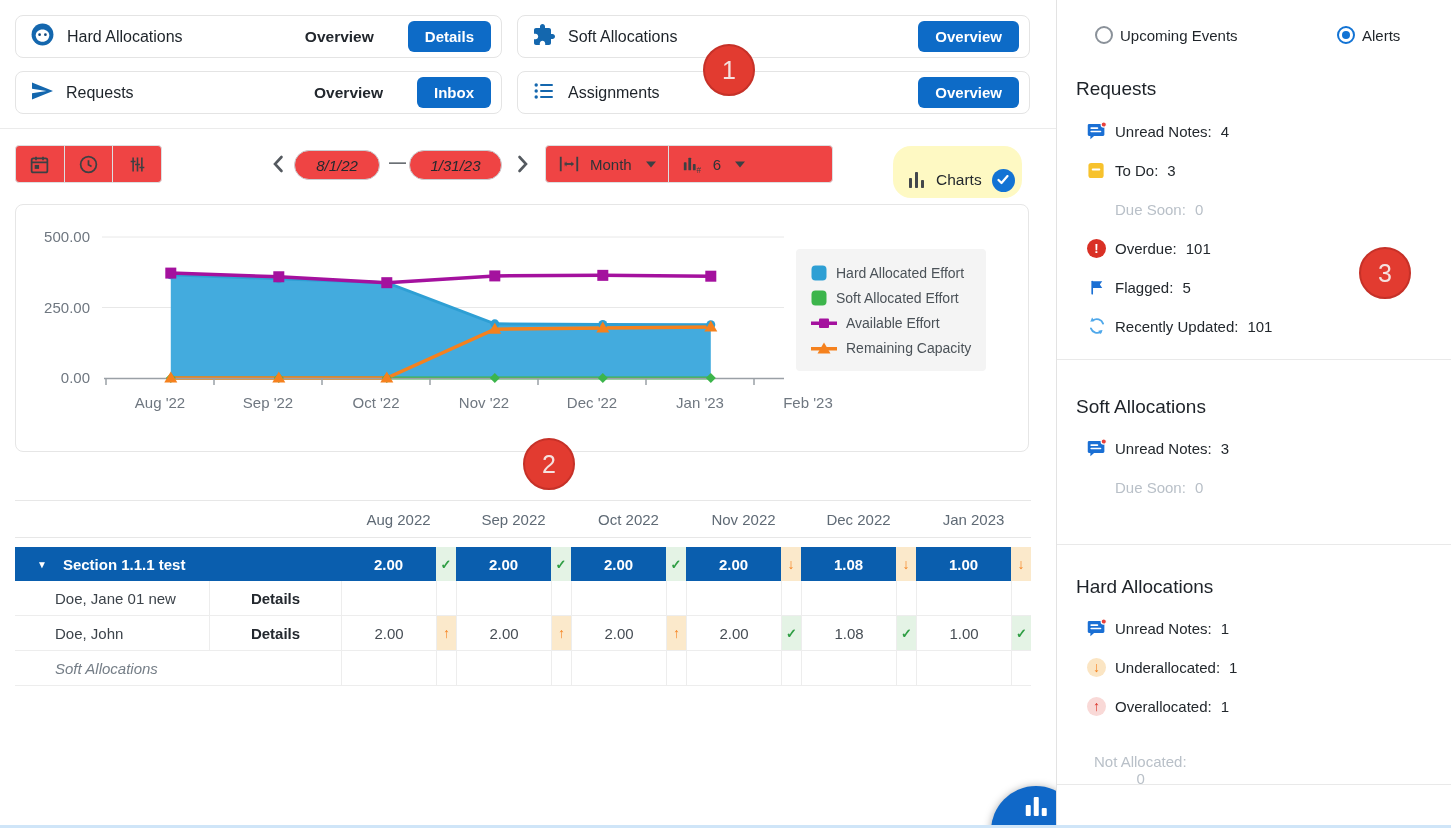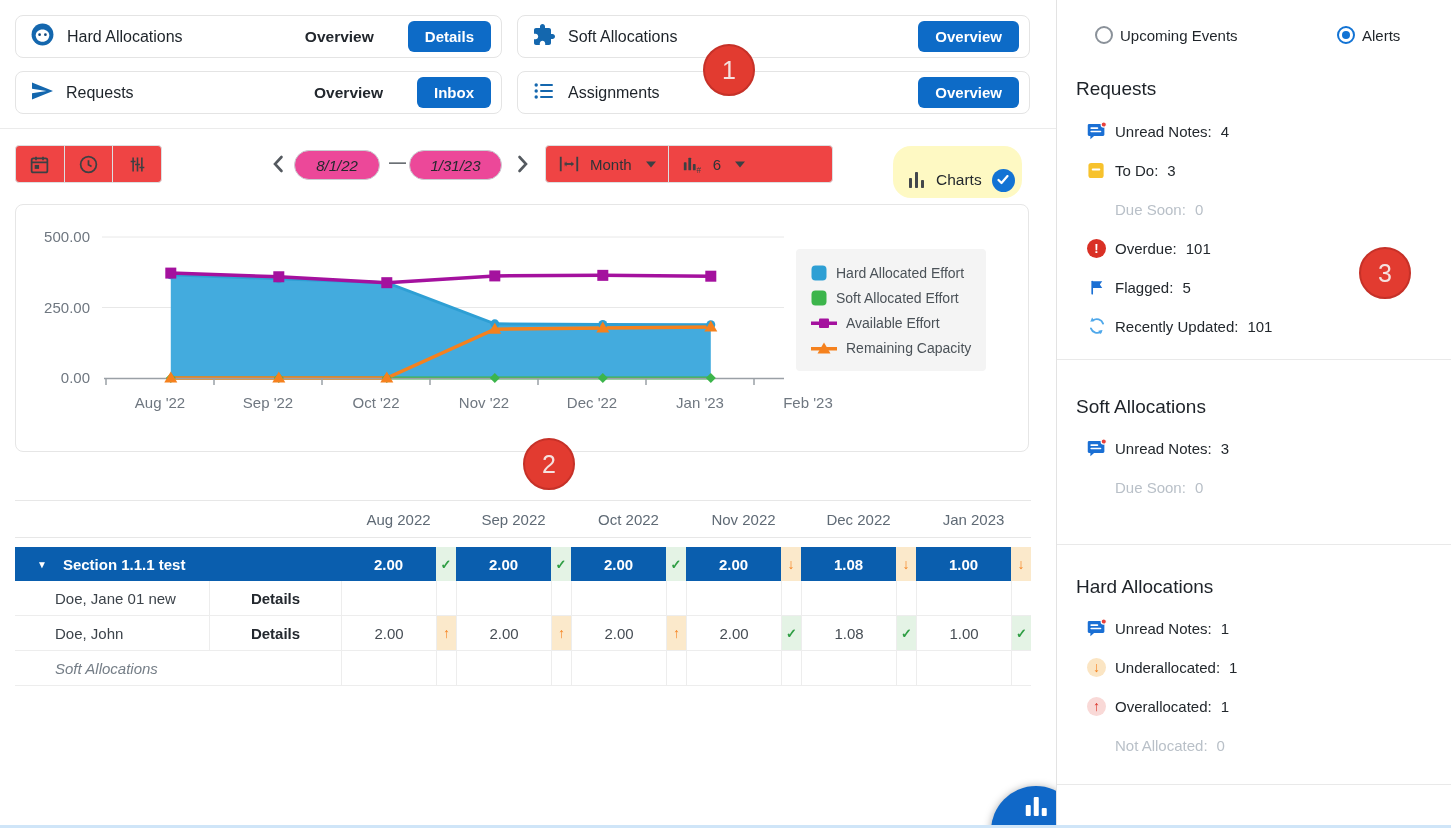--- a/index.html
+++ b/index.html
@@ -17,21 +17,21 @@
   .hdiv{position:absolute;height:1px;background:#ebebeb;}
 
   
   .tool-group{position:absolute;display:flex;align-items:center;background:#ef4444;border:1px solid #dcdfe1;
               border-radius:4px;box-sizing:border-box;height:38px;}
   .icon-cell{width:48px;height:100%;display:flex;align-items:center;justify-content:center;cursor:pointer;
              border-right:1px solid #dcdfe1;}
   .icon-cell:last-child{border-right:none;}
   .chev{position:absolute;width:24px;height:28px;display:flex;align-items:center;justify-content:center;cursor:pointer;}
   .date-input{position:absolute;height:30px;border:1px solid #c9cdd1;border-radius:15px;text-align:center;
-              font-style:italic;font-size:15px;color:#24292e;box-sizing:border-box;font-family:inherit;background:#ec4899;outline:none;}
+              font-style:italic;font-size:15px;color:#24292e;box-sizing:border-box;font-family:inherit;background:#ef4444;outline:none;}
   .dash{position:absolute;color:#6b7075;font-size:17px;font-weight:bold;}
   .g2-item{display:flex;align-items:center;padding:0 12px;height:100%;cursor:pointer;}
   .g2-sep{width:1px;height:100%;background:#dcdfe1;}
   .g2-txt{font-size:15px;color:#2e3338;margin:0 14px 0 10px;}
   .pill{position:absolute;display:flex;align-items:center;gap:10px;background:#fef9c3;border-radius:18px;
         height:36px;padding:16px 7px 0 16px;cursor:pointer;}
   .pill .pill-txt{font-size:15.5px;color:#24292e;}
   .check-circle{width:23px;height:23px;border-radius:50%;background:#1273D4;display:flex;align-items:center;
                 justify-content:center;}
 
@@ -529,21 +529,21 @@
           <span class="sb-label">Underallocated:</span>
           <span class="sb-value">1</span>
         </div>
         <div class="sb-item" style="top: 693px;">
           <span class="sb-icon">
             <span class="ic-circle" style="background:#F9D9D7;color:#D93025">↑</span>
           </span>
           <span class="sb-label">Overallocated:</span>
           <span class="sb-value">1</span>
         </div>
-        <div class="sb-item muted" style="top: 732px;">
+        <div class="sb-item muted" style="top: 732px; flex-direction: column;">
           <span class="sb-icon"></span>
           <span class="sb-label">Not Allocated:</span>
           <span class="sb-value">0</span>
         </div>
         <div class="sb-div" style="top: 784px;"></div>
       </div>
   </div>
 
   <div class="bottom-edge"></div>
 </div>

